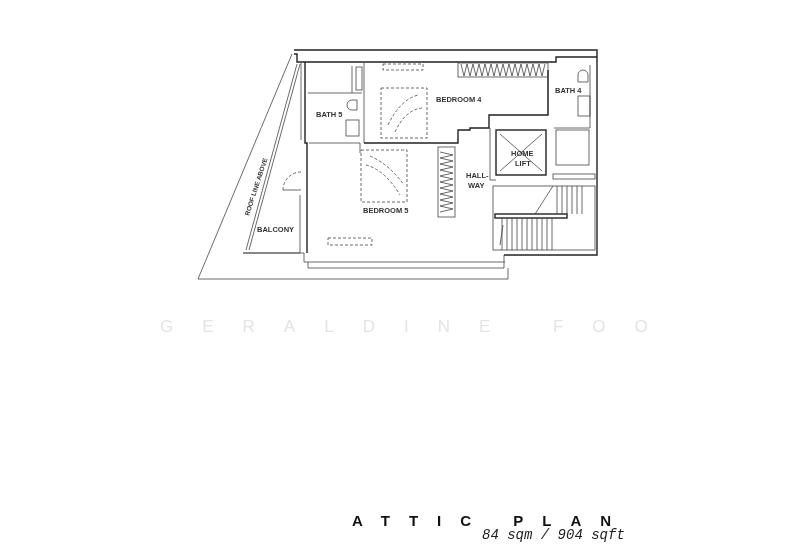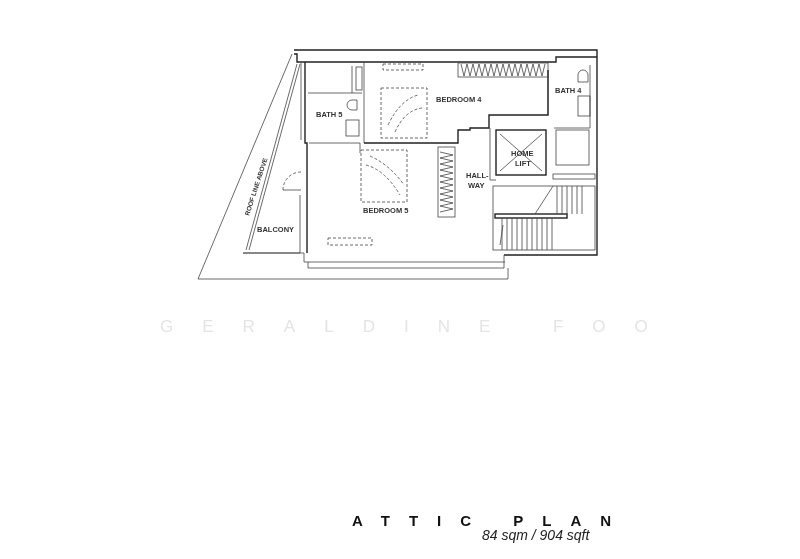--- a/index.html
+++ b/index.html
@@ -4,21 +4,21 @@
 <style>
   html,body{margin:0;padding:0;background:#ffffff;}
   body{width:800px;height:559px;position:relative;overflow:hidden;font-family:"Liberation Sans",sans-serif;}
   #plan{position:absolute;left:0;top:0;width:800px;height:559px;}
   .lbl{font-family:"Liberation Sans",sans-serif;font-size:7.5px;font-weight:bold;fill:#333;}
   .wall{stroke:#222;stroke-width:1.4;fill:none;}
   .thin{stroke:#444;stroke-width:0.8;fill:none;}
   .dash{stroke:#444;stroke-width:0.8;fill:none;stroke-dasharray:3 2;}
   .watermark{position:absolute;left:160px;top:317px;width:460px;font-size:17px;letter-spacing:29px;color:#e4e4e4;font-family:"Liberation Sans",sans-serif;white-space:nowrap;}
   .title{position:absolute;left:352px;top:512px;font-size:15px;font-weight:bold;letter-spacing:19px;color:#111;font-family:"Liberation Sans",sans-serif;white-space:nowrap;}
-  .area{position:absolute;left:482px;top:527px;font-size:14px;font-style:italic;color:#222;font-family:Liberation Sans, sans-serif;white-space:nowrap;}
+  .area{position:absolute;left:482px;top:527px;font-size:14px;font-style:italic;color:#222;font-family:Liberation Mono, monospace;white-space:nowrap;}
 </style>
 </head>
 <body>
 
 <svg id="plan" viewBox="0 0 800 559" xmlns="http://www.w3.org/2000/svg">
 
   <path class="thin" d="M292,54 L198,279 L508,279 L508,268"></path>
 
   <path class="thin" d="M297,64 L246,250 M300,64 L249,250"></path>
 

